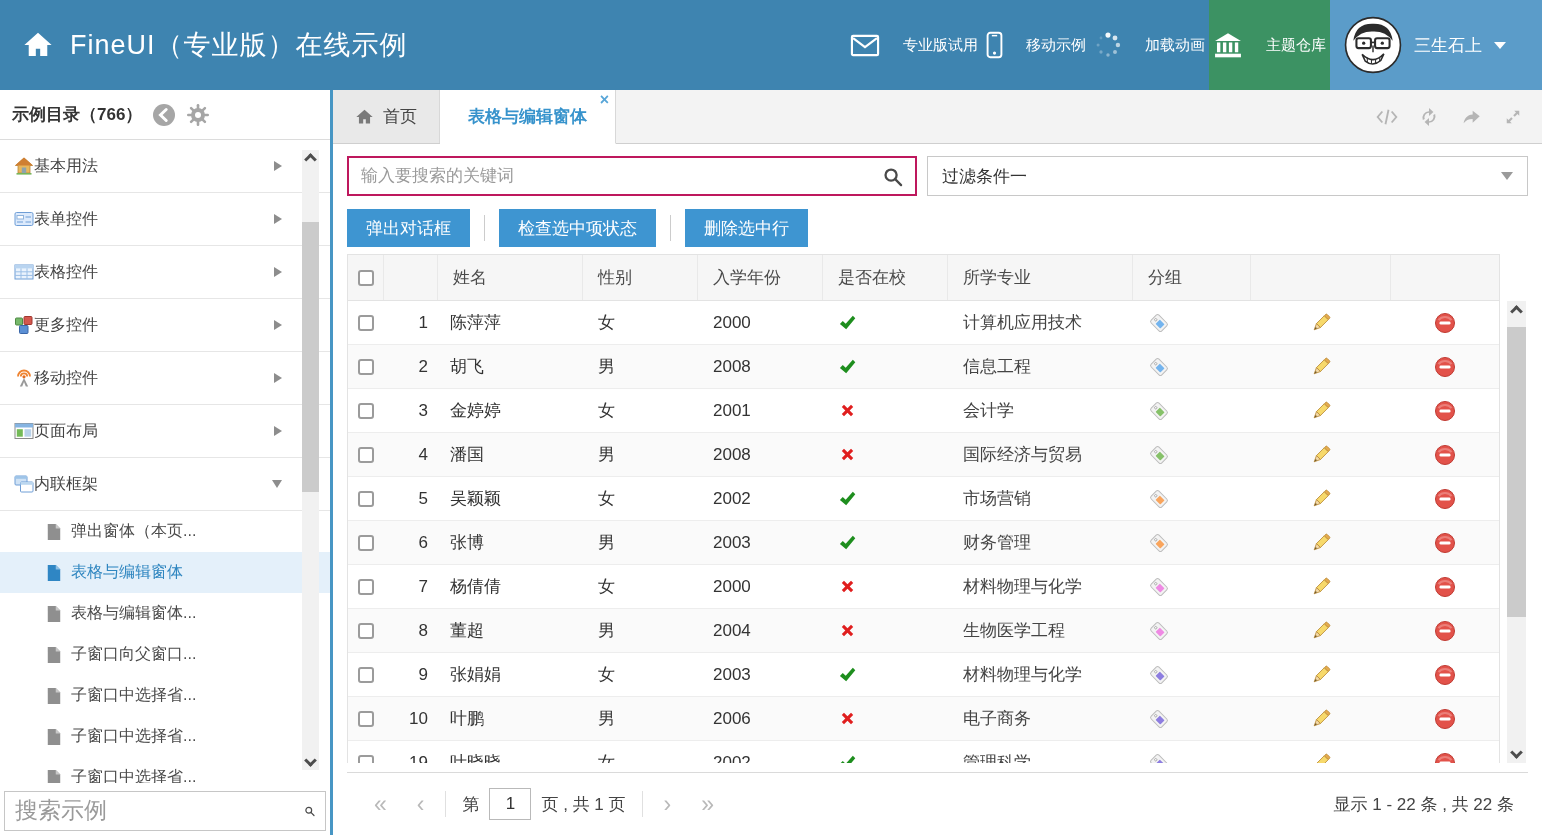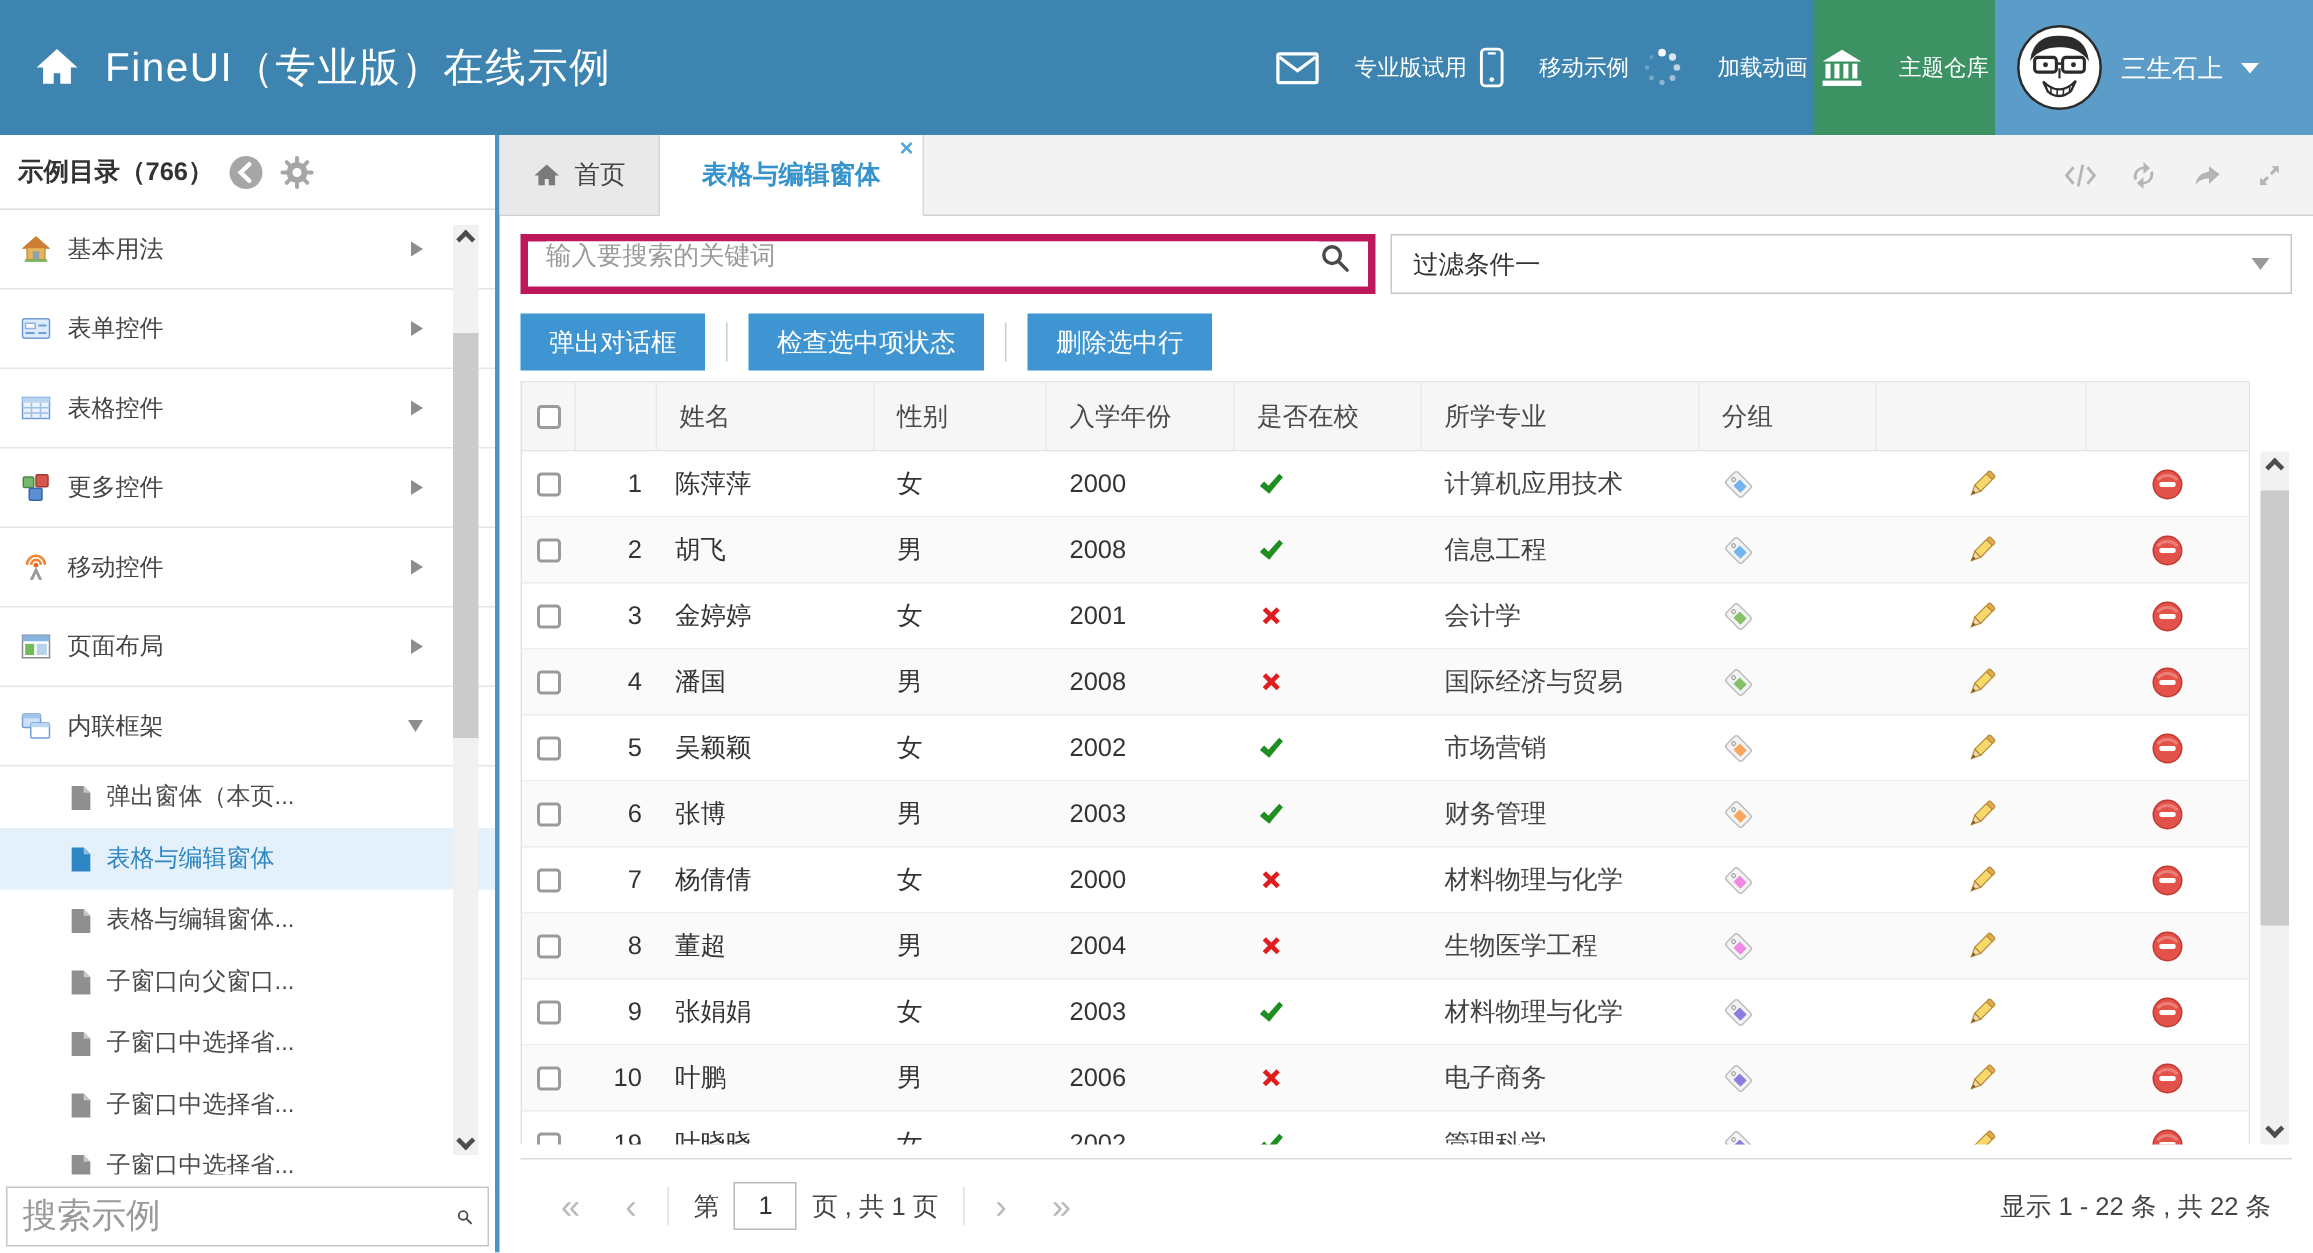--- a/index.html
+++ b/index.html
@@ -27,21 +27,21 @@
   .sidebar{width:333px;position:relative;background:#fff;border-right:3px solid #4796c4}
   .content{flex:1;display:flex;flex-direction:column;min-width:0}
 
   
   .sb-header{height:50px;display:flex;align-items:center;padding:0 12px;border-bottom:1px solid #dcdcdc}
   .sb-title{font-size:17px;font-weight:bold;color:#333}
   .sb-ic{width:24px;height:24px;margin-left:10px;cursor:pointer}
   .sb-ic:first-of-type{margin-left:auto}
   .sb-ic.gear-glyph{margin-right:6px}
   .sb-menu{position:absolute;top:50px;bottom:52px;left:0;right:0;overflow:hidden}
-  .sb-group{height:53px;display:flex;align-items:center;gap:11px;padding-left:14px;border-bottom:1px solid #e6e6e6;font-size:16px;color:#444;cursor:pointer}
+  .sb-group{height:53px;display:flex;align-items:center;padding-left:14px;border-bottom:1px solid #e6e6e6;font-size:16px;color:#444;cursor:pointer}
   .sb-group .icn{width:20px;height:20px}
   .tri{margin-left:auto;margin-right:48px}
   .tri-r{width:0;height:0;border-left:8px solid #8d8d8d;border-top:5px solid transparent;border-bottom:5px solid transparent}
   .tri-d{width:0;height:0;border-top:8px solid #8d8d8d;border-left:5px solid transparent;border-right:5px solid transparent}
   .sb-sub{height:41px;display:flex;align-items:center;gap:9px;padding-left:46px;font-size:16px;color:#4a4a4a;cursor:pointer}
   .sb-sub .icn{width:16px;height:18px}
   .sb-sub.selected{background:#e4f0fa;color:#2f86c0}
   .sb-scroll{position:absolute;top:60px;height:620px;right:11px;width:17px;background:#f1f1f1}
   .chev{display:block;width:9px;height:9px;border-left:3px solid #4d4d4d;border-top:3px solid #4d4d4d}
   .chev.up{transform:rotate(45deg)}
@@ -59,21 +59,21 @@
   .tab{display:flex;align-items:center;gap:9px;padding:0 22px;font-size:17px;color:#444;background:#e9e9e9;border-right:1px solid #d8d8d8;cursor:pointer;position:relative}
   .tab .icn{width:19px;height:18px;color:#7a7a7a}
   .tab.active{background:#fff;color:#3793cc;font-weight:bold;padding:0 28px;margin-bottom:-1px;border-bottom:1px solid #fff}
   .tab-close{position:absolute;top:2px;right:6px;color:#58a6d8;font-size:16px;font-weight:bold;line-height:16px;cursor:pointer}
   .wintools{margin-left:auto;display:flex;align-items:center;gap:20px;padding-right:18px}
   .wintools .icn{width:22px;height:20px;cursor:pointer}
 
   
   .panel{flex:1;display:flex;flex-direction:column;padding:12px 14px 0 14px;background:#fff;min-height:0}
   .filter-row{display:flex;gap:10px;height:40px;margin-bottom:12px}
-  .search-box{width:570px;border:5px solid #be185d;display:flex;align-items:flex-start;padding:0 12px}
+  .search-box{width:570px;border:2px solid #be185d;display:flex;align-items:center;padding:0 12px}
   .search-box input{flex:1;border:none;outline:none;font-size:17px;font-family:inherit;color:#555}
   .search-box input::placeholder{color:#9a9a9a}
   .mag2{width:21px;height:21px;cursor:pointer}
   .dropdown{flex:1;border:1px solid #c8c8c8;display:flex;align-items:center;padding:16px 14px;font-size:17px;color:#333;cursor:pointer}
   .dd-caret{margin-left:auto;width:0;height:0;border-top:8px solid #9a9a9a;border-left:6px solid transparent;border-right:6px solid transparent}
   .btn-row{display:flex;align-items:center;height:40px;margin-bottom:6px}
   .btn{background:#3e95d1;color:#fff;border:none;font-size:17px;font-family:inherit;height:38px;padding:0 19px;cursor:pointer}
   .btn-sep{width:1px;height:26px;background:#ccc;margin:0 14px}
 
   

